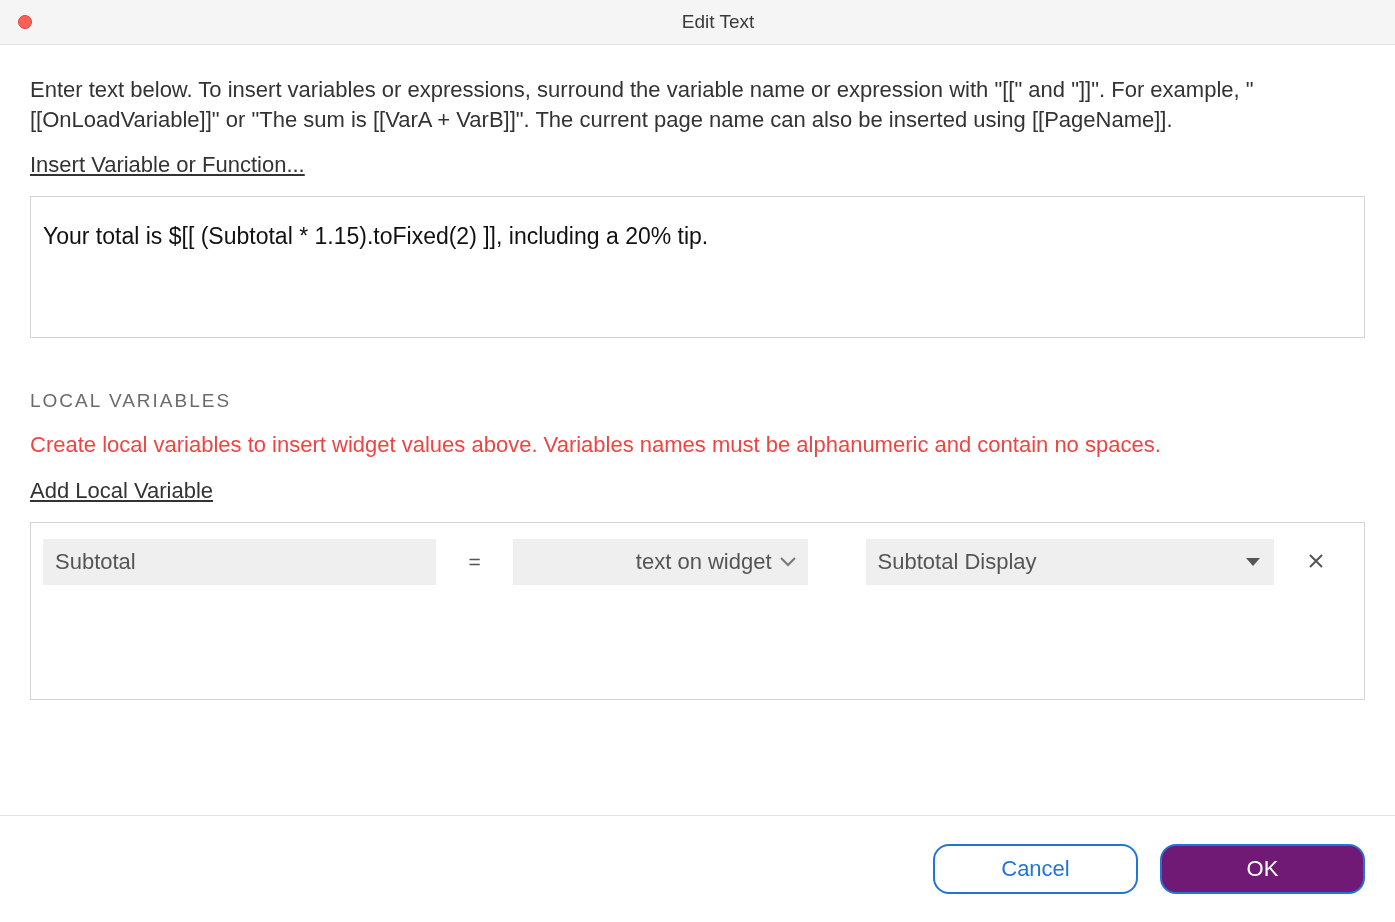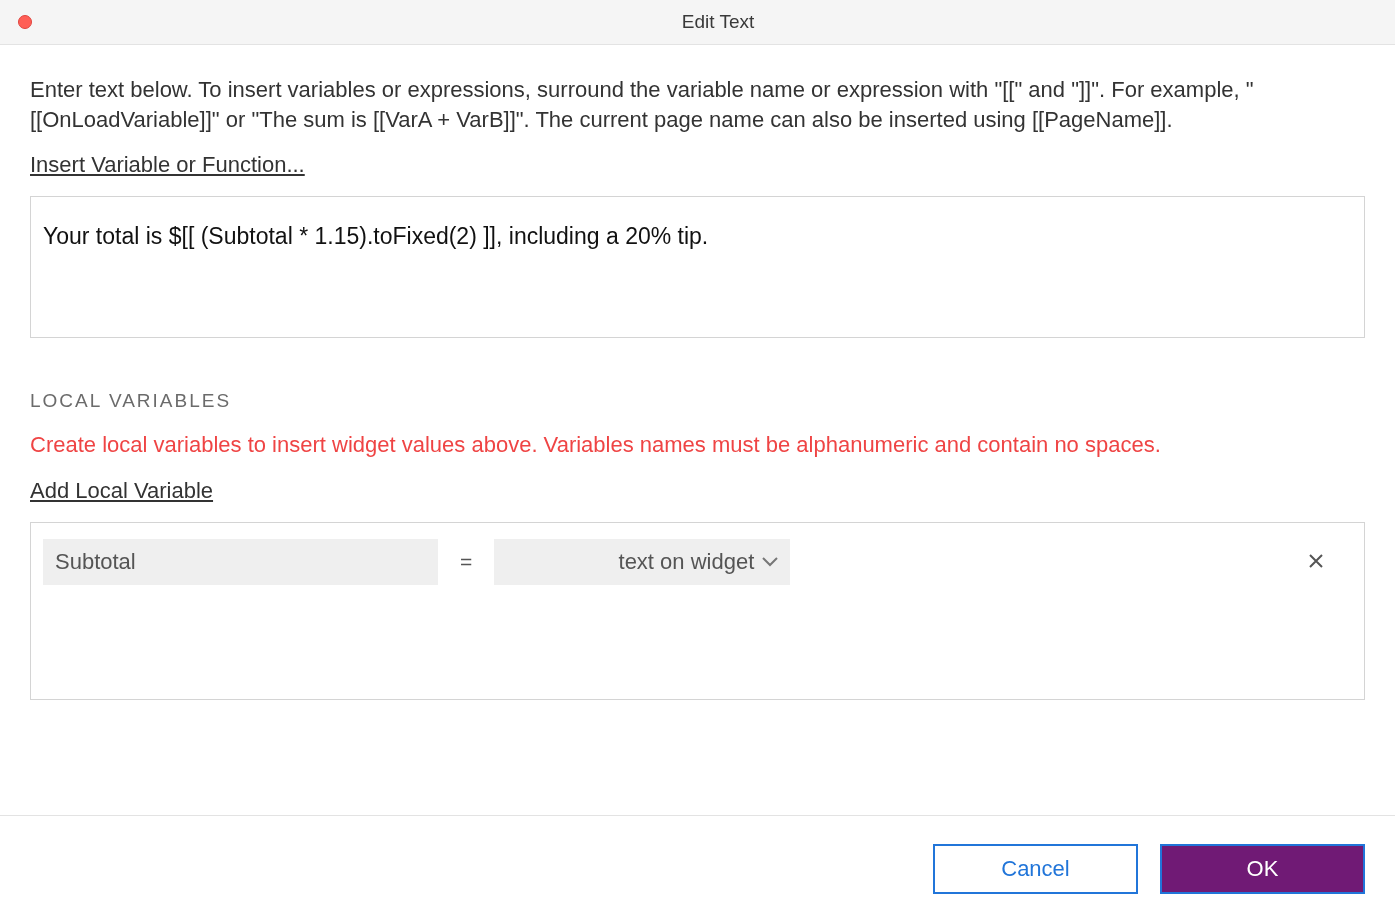--- a/index.html
+++ b/index.html
@@ -86,21 +86,21 @@
     margin-bottom: 18px;
   }
   .variables-container {
     border: 1px solid #d4d4d4;
     padding: 16px 12px;
     height: 178px;
   }
   .variable-row {
     display: flex;
     align-items: center;
-    gap: 16px;
+    gap: 26px;
   }
   .var-name-input {
     width: 395px;
     height: 46px;
     background: #efefef;
     border: none;
     padding: 0 12px;
     font-size: 22px;
     color: #555;
     outline: none;
@@ -165,21 +165,21 @@
     right: 0;
     border-top: 1px solid #e3e3e3;
     padding: 28px 30px;
     display: flex;
     justify-content: flex-end;
     gap: 22px;
   }
   .btn {
     width: 205px;
     height: 50px;
-    border-radius: 0;
+    border-radius: 16px;
     font-size: 22px;
     cursor: pointer;
     display: flex;
     align-items: center;
     justify-content: center;
   }
   .btn-cancel {
     background: #ffffff;
     border: 2px solid #2175d9;
     color: #2175d9;
@@ -219,20 +219,24 @@
       <input class="var-name-input" type="text" value="Subtotal" style="">
       <span class="equals-sign">=</span>
       <div class="var-dropdown type">
         <span>text on widget</span>
         <span class="dropdown-chevron">
           <svg width="16" height="10" viewBox="0 0 16 10">
               <path d="M1 1 L8 8 L15 1" stroke="#777" stroke-width="2" fill="none"></path>
             </svg>
         </span>
       </div>
+      <div class="var-dropdown widget">
+        <span>Subtotal Display</span>
+        <span class="dropdown-caret"></span>
+      </div>
       <span class="delete-x">
         <svg width="16" height="16" viewBox="0 0 16 16">
             <path d="M2 2 L14 14 M14 2 L2 14" stroke="#555" stroke-width="2"></path>
           </svg>
       </span>
     </div>
   </div>
 
 </div>
 

